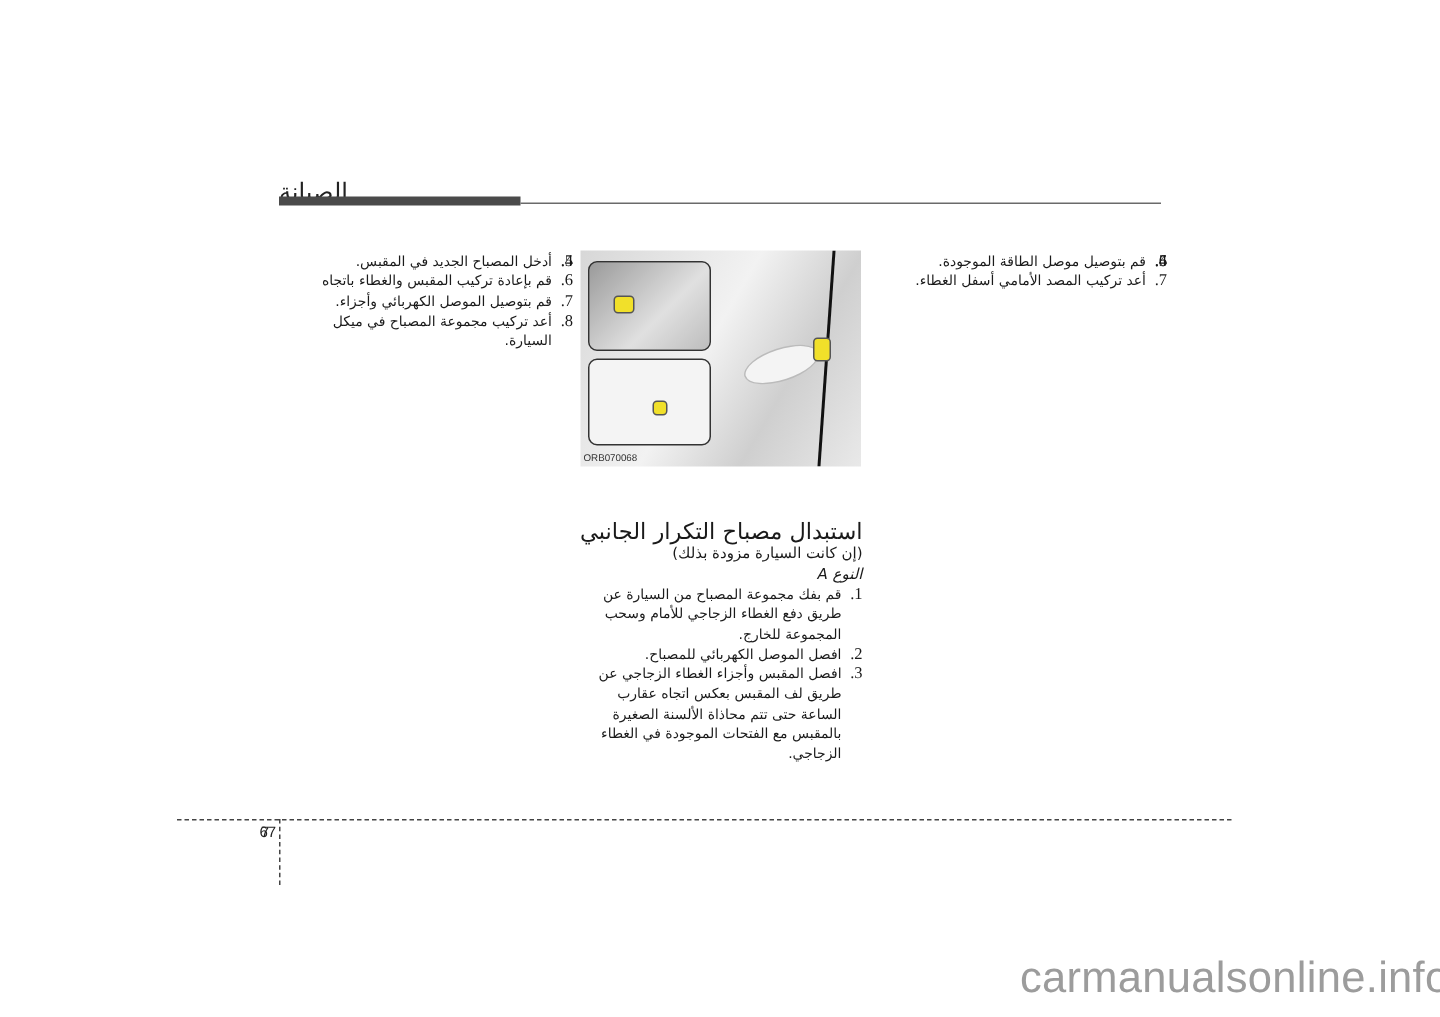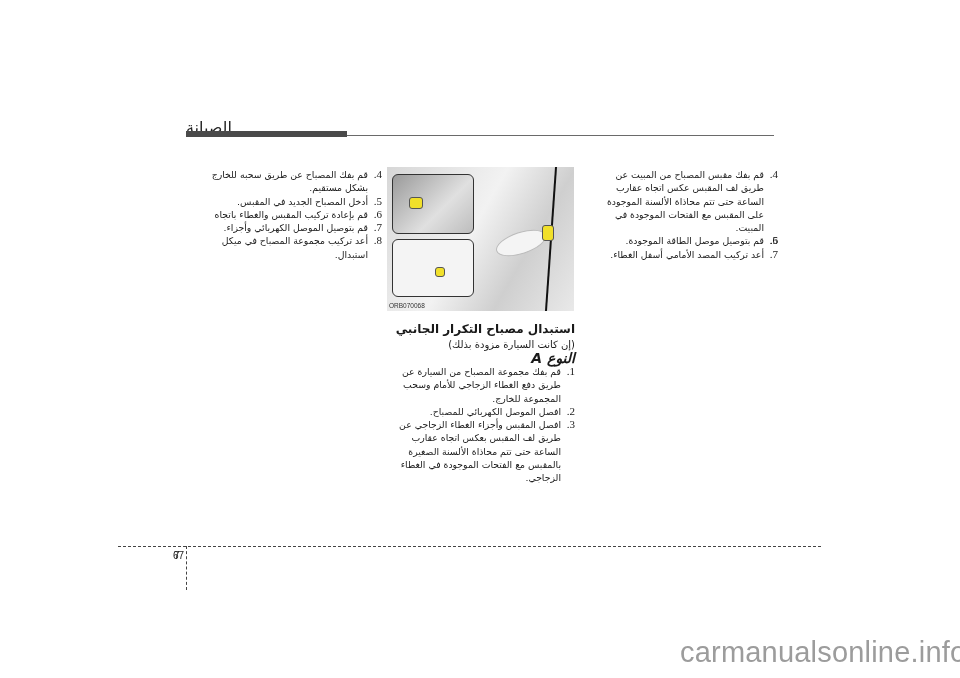--- a/index.html
+++ b/index.html
@@ -10,23 +10,23 @@
   .rule-thin { position:absolute; left:347px; top:135px; width:427px; height:1px; background:#6a6a6a; }
 
   .col { position:absolute; direction:rtl; text-align:right; font-size:9.3px; line-height:13.3px; }
   .col ol { list-style:none; margin:0; padding:0; }
   .col li { position:relative; padding-right:14px; }
   .col li .num { position:absolute; right:0; top:0; font-family:"Liberation Serif", serif; font-size:11px; }
   .col-left { left:190px; top:168px; width:192px; }
   .col-right { left:592px; top:168px; width:186px; }
   .col-mid { left:385px; top:322px; width:190px; }
 
-  .heading { font-weight:bold; font-size:12px; line-height:15px; }
+  .heading { font-weight:normal; font-size:15px; line-height:15px;margin-top:25px; }
   .subheading { font-size:10px; line-height:15px; }
-  .type-label { font-style:italic; font-weight:bold; font-size:14px; line-height:13px; }
+  .type-label { font-style:italic; font-weight:normal; font-size:10px; line-height:13px; }
 
   .figure { position:absolute; left:387px; top:167px; width:187px; height:144px;
             background:linear-gradient(120deg,#d7d7d7 0%,#f2f2f2 45%,#cfcfcf 70%,#e9e9e9 100%); overflow:hidden; }
   .inset { position:absolute; border:1.5px solid #333; border-radius:6px;
            background:linear-gradient(135deg,#9a9a9a,#e0e0e0 60%,#bdbdbd); }
   .inset1 { left:5px; top:7px; width:80px; height:58px; }
   .inset2 { left:5px; top:72px; width:80px; height:56px; background:#f4f4f4; }
   .fig-code { position:absolute; left:2px; bottom:2px; font-family:"Liberation Sans", sans-serif; font-size:6.5px; color:#333; }
   .edge-line { position:absolute; left:163px; top:0; width:2px; height:144px; background:#111; transform:skewX(-4deg); }
   .lamp { position:absolute; left:108px; top:65px; width:50px; height:20px; border-radius:50%;
@@ -43,25 +43,25 @@
 </style>
 </head>
 <body>
 
 <div class="section-title">الصيانة</div>
 <div class="rule-thick"></div>
 <div class="rule-thin"></div>
 
 <div class="col col-left">
   <ol>
-    <li><span class="num">4.</span><span>قم بفك المصباح عن طريق سحبه للخارج بشكل مستقيم.</span></li>
+    <li><span class="num">4.</span></li>
     <li><span class="num">5.</span><span>أدخل المصباح الجديد في المقبس.</span></li>
     <li><span class="num">6.</span><span>قم بإعادة تركيب المقبس والغطاء باتجاه</span></li>
     <li><span class="num">7.</span><span>قم بتوصيل الموصل الكهربائي وأجزاء.</span></li>
-    <li><span class="num">8.</span><span>أعد تركيب مجموعة المصباح في ميكل استبدال.</span></li>
+    <li><span class="num">8.</span><span>أعد تركيب مجموعة المصباح في ميكل السيارة.</span></li>
   </ol>
 </div>
 
 <div class="figure">
   <div class="inset inset1"></div>
   <div class="arrow-y" style="left:22px;top:30px;"></div>
   <div class="inset inset2"></div>
   <div class="arrow-y" style="left:48px;top:100px;width:8px;height:8px;"></div>
   <div class="lamp"></div>
   <div class="edge-line"></div>
@@ -75,21 +75,21 @@
   <div class="type-label">النوع A</div>
   <ol>
     <li><span class="num">1.</span><span>قم بفك مجموعة المصباح من السيارة عن طريق دفع الغطاء الزجاجي للأمام وسحب المجموعة للخارج.</span></li>
     <li><span class="num">2.</span><span>افصل الموصل الكهربائي للمصباح.</span></li>
     <li><span class="num">3.</span><span>افصل المقبس وأجزاء الغطاء الزجاجي عن طريق لف المقبس بعكس اتجاه عقارب الساعة حتى تتم محاذاة الألسنة الصغيرة بالمقبس مع الفتحات الموجودة في الغطاء الزجاجي.</span></li>
   </ol>
 </div>
 
 <div class="col col-right">
   <ol>
-    <li><span class="num">4.</span><span>قم بفك مقبس المصباح من المبيت عن طريق لف المقبس عكس اتجاه عقارب الساعة حتى تتم محاذاة الألسنة الموجودة على المقبس مع الفتحات الموجودة في المبيت.</span></li>
+    <li><span class="num">4.</span></li>
     <li><span class="num">5.</span></li>
     <li><span class="num">6.</span><span>قم بتوصيل موصل الطاقة الموجودة.</span></li>
     <li><span class="num">7.</span><span>أعد تركيب المصد الأمامي أسفل الغطاء.</span></li>
   </ol>
 </div>
 
 <div class="dash-h"></div>
 <div class="dash-v"></div>
 <div class="page-num pn-chapter">7</div>
 <div class="page-num pn-page">67</div>

